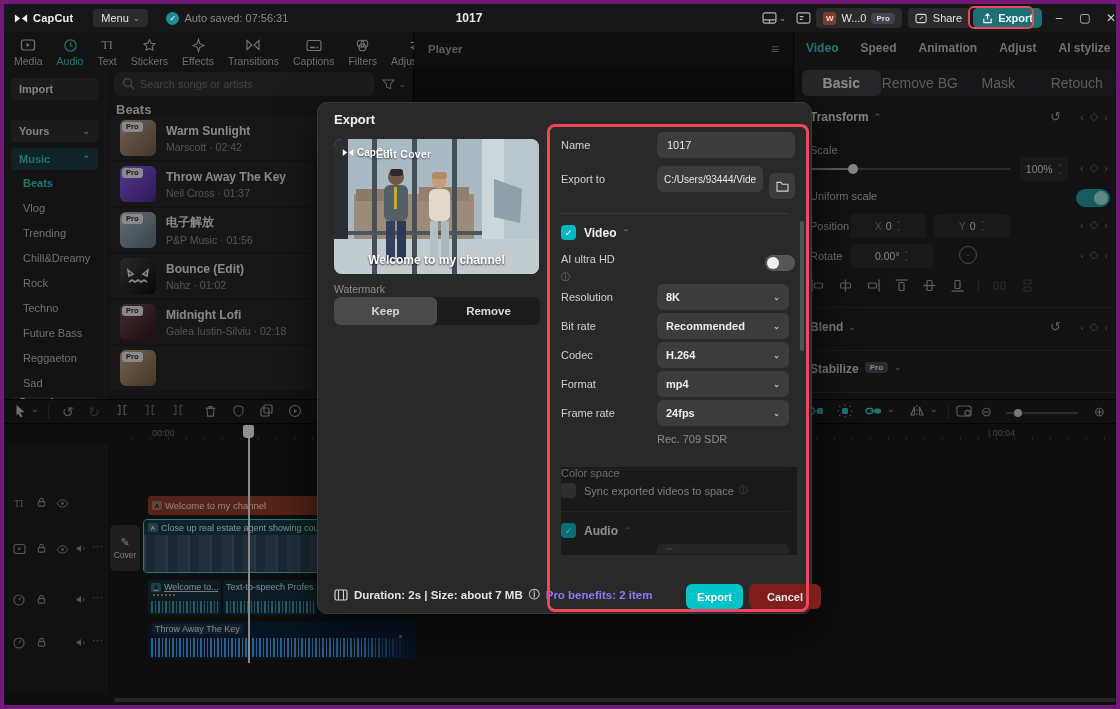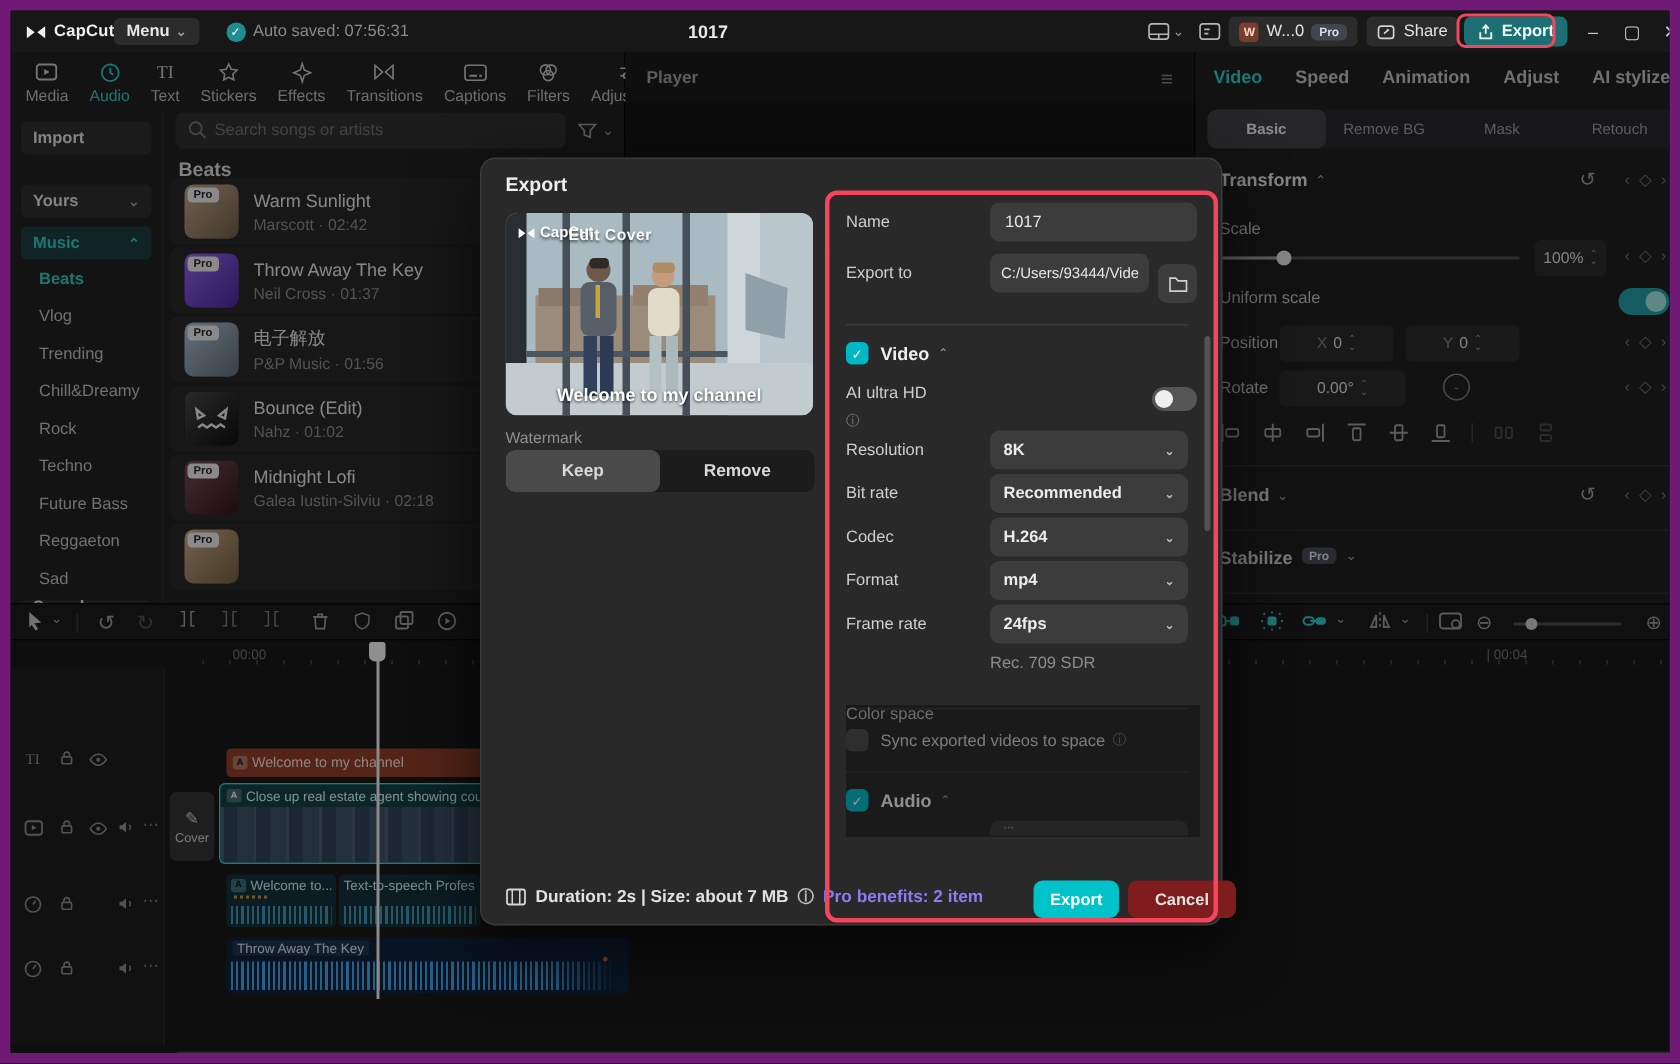--- a/index.html
+++ b/index.html
@@ -1,25 +1,25 @@
 <!DOCTYPE html>
 <html><head>
 <meta charset="utf-8">
 <style>
   * { margin:0; padding:0; box-sizing:border-box; }
   body { background:#000; font-family:"Liberation Sans", sans-serif; -webkit-font-smoothing:antialiased; }
-  .win { position:relative; width:1120px; height:709px; background:#141414; overflow:hidden; border:7px solid #701a75; color:#ccc; }
+  .win { position:relative; width:1120px; height:709px; background:#141414; overflow:hidden; border:4px solid #701a75; color:#ccc; }
   .abs { position:absolute; }
   svg { display:block; }
 
   
   .titlebar { position:absolute; left:0; top:0; width:1120px; height:28px; background:#171717; display:flex; align-items:center; z-index:20; }
   .logo-wrap { display:flex; align-items:center; gap:5px; margin-left:10px; }
   .logo-text { font-size:11px; font-weight:700; color:#f0f0f0; letter-spacing:.2px; }
-  .menu-btn { margin-left:0; background:#2b2b2b; border-radius:4px; height:18px; padding:0 8px; display:flex; align-items:center; gap:4px; font-size:11px; font-weight:700; color:#e6e6e6; }
+  .menu-btn { margin-left:20px; background:#2b2b2b; border-radius:4px; height:18px; padding:0 8px; display:flex; align-items:center; gap:4px; font-size:11px; font-weight:400; color:#e6e6e6; }
   .autosave { margin-left:18px; display:flex; align-items:center; gap:5px; font-size:11px; color:#8a8a8a; }
   .save-check { width:13px; height:13px; border-radius:50%; background:#1e8d93; color:#fff; font-size:8px; display:flex; align-items:center; justify-content:center; }
   .doc-title { position:absolute; left:430px; width:70px; text-align:center; font-size:12px; font-weight:700; color:#e8e8e8; }
   .tb-right { position:absolute; right:0; top:0; height:28px; display:flex; align-items:center; }
   .tb-icon { color:#b5b5b5; margin:0 5px; display:flex; align-items:center; gap:2px; }
   .chip { background:#2b2b2b; border-radius:4px; height:20px; display:flex; align-items:center; gap:5px; padding:0 7px; font-size:11px; color:#e3e3e3; }
   .ws-avatar { width:13px; height:13px; border-radius:3px; background:#7a3d2c; color:#f4d9c8; font-size:8px; font-weight:700; display:flex; align-items:center; justify-content:center; }
   .pro-pill { background:#42454e; color:#d7dcea; font-size:8px; font-weight:700; border-radius:4px; padding:1px 5px; }
   .export-btn-top { background:#1d6f73; border-radius:5px; height:20px; display:flex; align-items:center; gap:5px; padding:0 9px; font-size:11px; font-weight:700; color:#eafcfc; margin:0 4px; }
   .winctl { font-size:12px; color:#c9c9c9; width:26px; text-align:center; }
@@ -42,34 +42,34 @@
   .search-glyph { position:absolute; left:8px; top:5px; }
   .filter-ic { display:flex; align-items:center; gap:3px; margin-left:8px; color:#9a9a9a; }
   .section-title { position:absolute; left:112px; top:70px; font-size:13px; font-weight:700; color:#d6d6d6; }
   .track-list { position:absolute; left:106px; top:84px; width:298px; }
   .lib-item { height:44px; margin-bottom:2px; background:#242424; border-radius:6px; display:flex; align-items:center; padding-left:10px; }
   .thumb { position:relative; width:36px; height:36px; border-radius:6px; flex:none; overflow:hidden; }
   .thumb::after { content:""; position:absolute; inset:0; background:linear-gradient(135deg, rgba(255,255,255,.22), rgba(0,0,0,.35)); }
   .thumb .pro-badge { position:absolute; top:2px; left:2px; z-index:2; background:#e9e9e9; color:#222; font-size:7.5px; font-weight:700; border-radius:3px; padding:1px 4px; line-height:1; }
   .thumb .pro-badge:empty { display:none; }
   .lib-meta { margin-left:10px; overflow:hidden; }
-  .lib-title { font-size:12px; font-weight:400; color:#e3e3e3; white-space:nowrap; }
+  .lib-title { font-size:12px; font-weight:700; color:#e3e3e3; white-space:nowrap; }
   .lib-sub { font-size:10.5px; color:#8a8a8a; margin-top:3px; white-space:nowrap; }
 
   
   .player { position:absolute; left:410px; top:28px; width:380px; height:367px; background:#151515; border-right:1px solid #000; }
   .player-hd { display:flex; align-items:center; justify-content:space-between; padding:9px 14px 0 14px; font-size:11.5px; color:#9a9a9a; font-weight:700; }
   .player-body { position:absolute; top:34px; left:0; right:0; bottom:0; background:#101010; }
 
   
   .inspector { position:absolute; left:790px; top:28px; width:330px; height:367px; background:#1b1b1b; }
   .insp-tabs { display:flex; gap:22px; padding:9px 0 0 12px; font-size:12px; font-weight:700; color:#bdbdbd; }
   .insp-tabs .t.active { color:#2cc7c3; }
   .subtab-bar { position:absolute; left:8px; top:38px; width:314px; height:26px; background:#242428; border-radius:6px; display:flex; }
-  .subtab { flex:1; display:flex; align-items:center; justify-content:center; font-size:10px; color:#9a9a9a; }
+  .subtab { flex:1; display:flex; align-items:center; justify-content:center; font-size:14px; color:#9a9a9a; }
   .subtab.active { background:#3d3d42; border-radius:6px; color:#ececec; font-weight:700; }
   .insp-label { font-size:12px; font-weight:700; color:#dedede; }
   .insp-dim { font-size:11px; color:#bdbdbd; }
   .kf { position:absolute; display:flex; align-items:center; gap:6px; color:#6f6f6f; font-size:11px; }
   .reset-ic { position:absolute; color:#9a9a9a; font-size:13px; }
   .numbox { position:absolute; height:24px; background:#262626; border-radius:4px; display:flex; align-items:center; justify-content:center; gap:4px; font-size:10.5px; color:#dcdcdc; }
   .stepper { display:flex; flex-direction:column; line-height:5px; font-size:6.5px; color:#8a8a8a; }
   .toggle { position:absolute; border-radius:10px; }
   .toggle .knob { position:absolute; top:2px; border-radius:50%; background:#f0f0f0; }
   .divider-h { position:absolute; left:8px; right:8px; height:1px; background:#2a2a2a; }
@@ -710,21 +710,21 @@
     <div style="height:15px; background:#0e3b41; display:flex; align-items:center; padding:0 4px;">
       <span class="clip-label" style="color:#d8f3f2; font-size:9px;">
           <span class="clip-badge" style="background:rgba(255,255,255,.22); color:#eff;">A</span>
           <span>Close up real estate agent showing coup</span>
         </span>
     </div>
     <div style="height:37px; background:repeating-linear-gradient(90deg, #45586f 0 2px, #2d3e55 2px 11px, #3a4c63 11px 22px);"></div>
   </div>
 
   <div class="abs" style="left:144px; top:576px; width:73px; height:35px; background:#0e2e37; border-radius:3px; overflow:hidden; z-index:2;">
-    <div style="display:flex; padding:2px 3px 0 3px;">
+    <div style="display:flex; padding:2px 3px 0 3px;text-decoration:underline;">
       <span class="clip-label" style="color:#cfe8ee; font-size:9px;">
           <span class="clip-badge" style="background:rgba(120,220,230,.35);">A</span>
           <span>Welcome to...</span>
         </span>
     </div>
     <div style="position:absolute; left:5px; top:14px; width:22px; height:2px; background:repeating-linear-gradient(90deg,#c98a3f 0 2px, transparent 2px 4px);"></div>
     <div class="wave" style="height:12px;"></div>
   </div>
 
   <div class="abs" style="left:219px; top:576px; width:94px; height:35px; background:#0e2e37; border-radius:3px; overflow:hidden; z-index:2;">

